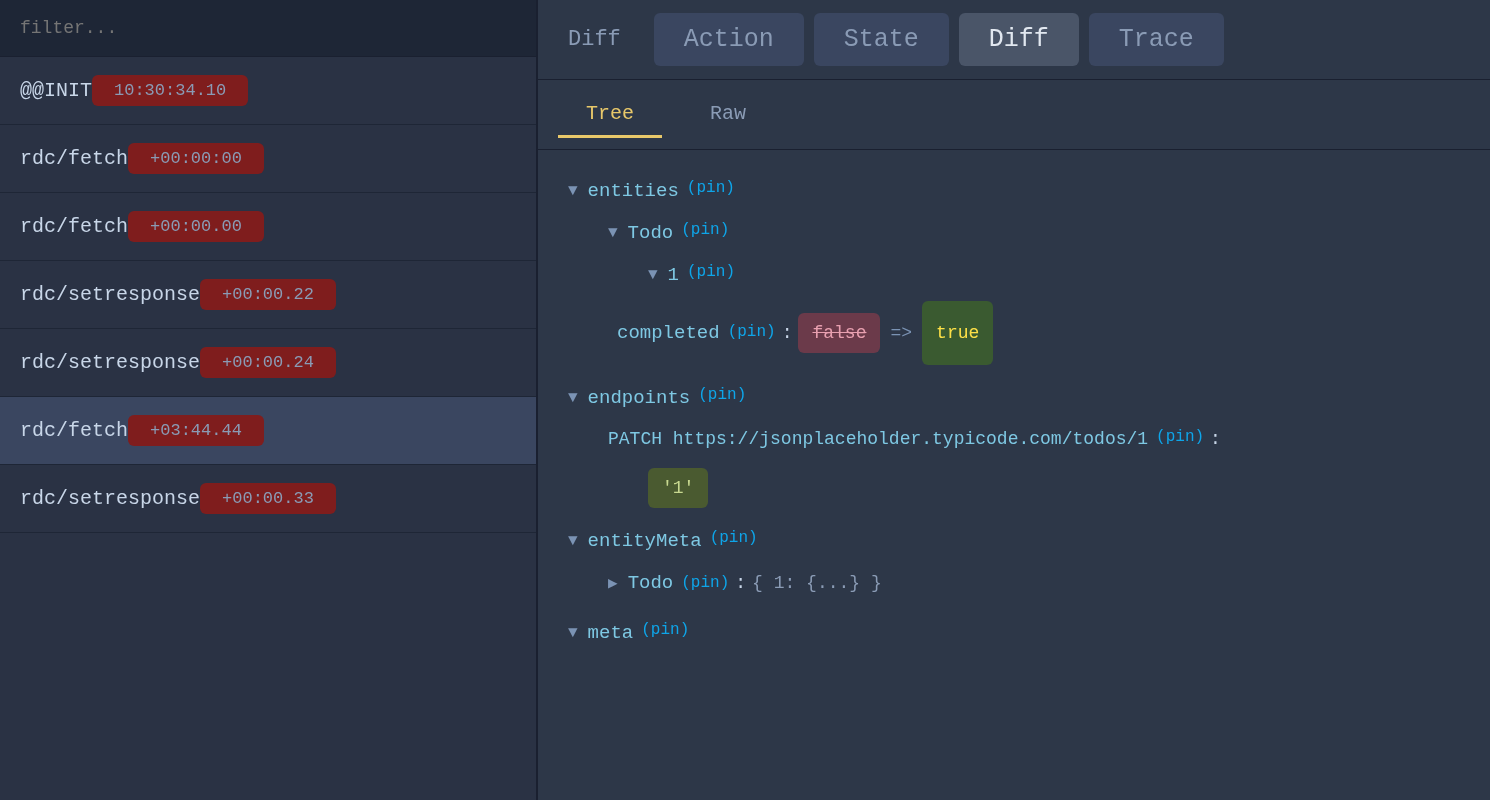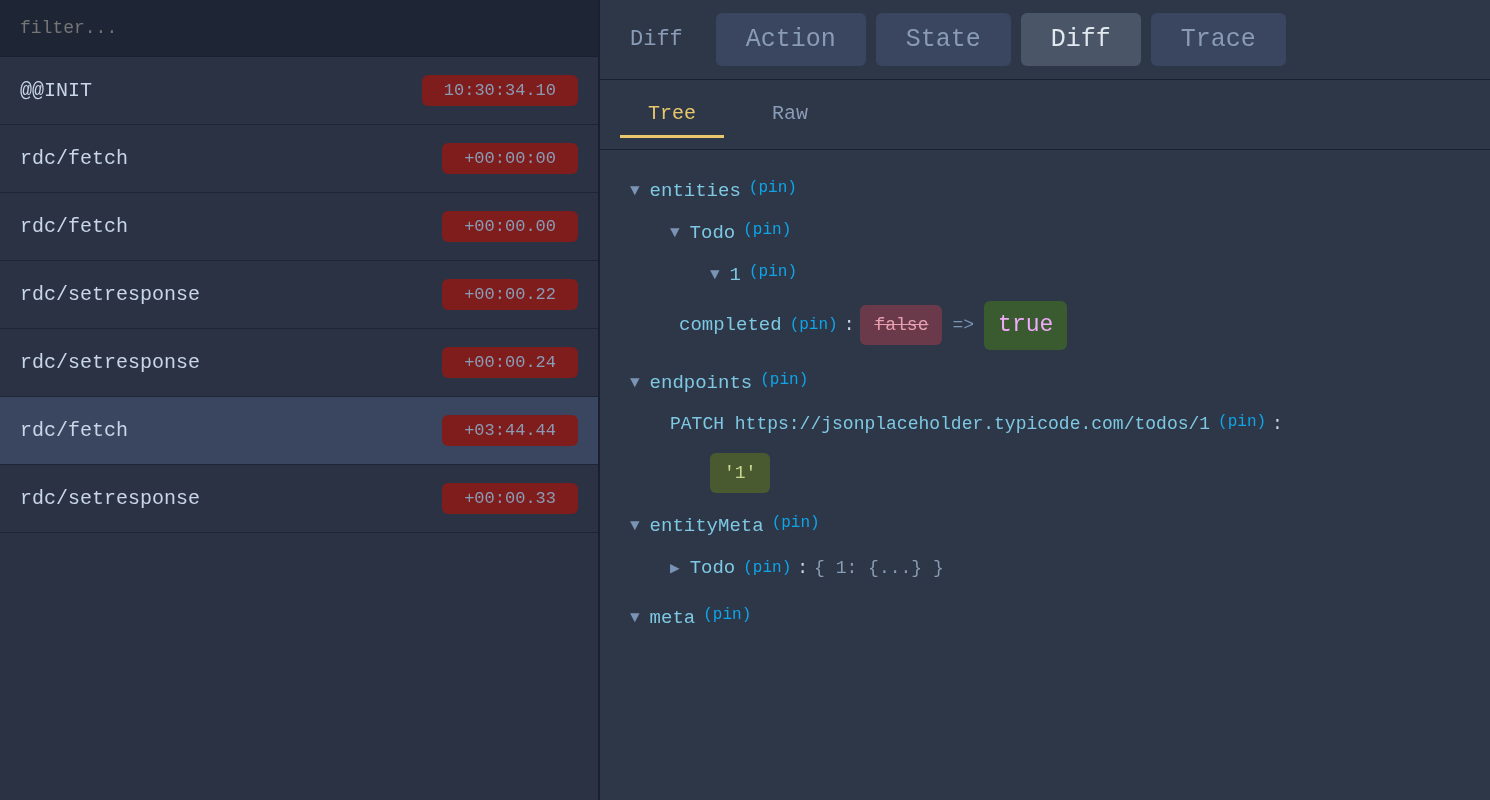--- a/index.html
+++ b/index.html
@@ -8,21 +8,21 @@
       background: #2d3748;
       color: #cbd5e0;
       width: 1490px;
       height: 800px;
       display: flex;
       overflow: hidden;
     }
 
     
     .left-panel {
-      width: 600px;
+      width: 538px;
       background: #2a3244;
       display: flex;
       flex-direction: column;
       border-right: 2px solid #1a2030;
       flex-shrink: 0;
     }
 
     .filter-input {
       background: #1e2636;
       border: none;
@@ -36,21 +36,21 @@
     }
 
     .action-list {
       flex: 1;
       overflow-y: auto;
     }
 
     .action-item {
       display: flex;
       align-items: center;
-      justify-content: space-between;
+      justify-content: flex-start;
       padding: 18px 20px;
       border-bottom: 1px solid #1e2636;
       cursor: pointer;
       transition: background 0.1s;
     }
 
     .action-item.selected {
       background: #3a4660;
     }
 
@@ -191,24 +191,24 @@
       color: #e8a0b0;
       padding: 4px 14px;
       border-radius: 6px;
       text-decoration: line-through;
       text-decoration-color: #e8a0b0;
       font-size: 18px;
     }
 
     .value-true {
       background: #3a5a30;
-      color: #f0abfc;
-      padding: 4px 14px;
-      border-radius: 6px;
-      font-size: 23px;
+      color: #fde047;
+      padding: 16px 14px;
+      border-radius: 6px;
+      font-size: 18px;
     }
 
     .value-string {
       background: #4a5a30;
       color: #c8d890;
       padding: 4px 14px;
       border-radius: 6px;
       font-size: 18px;
     }
 

